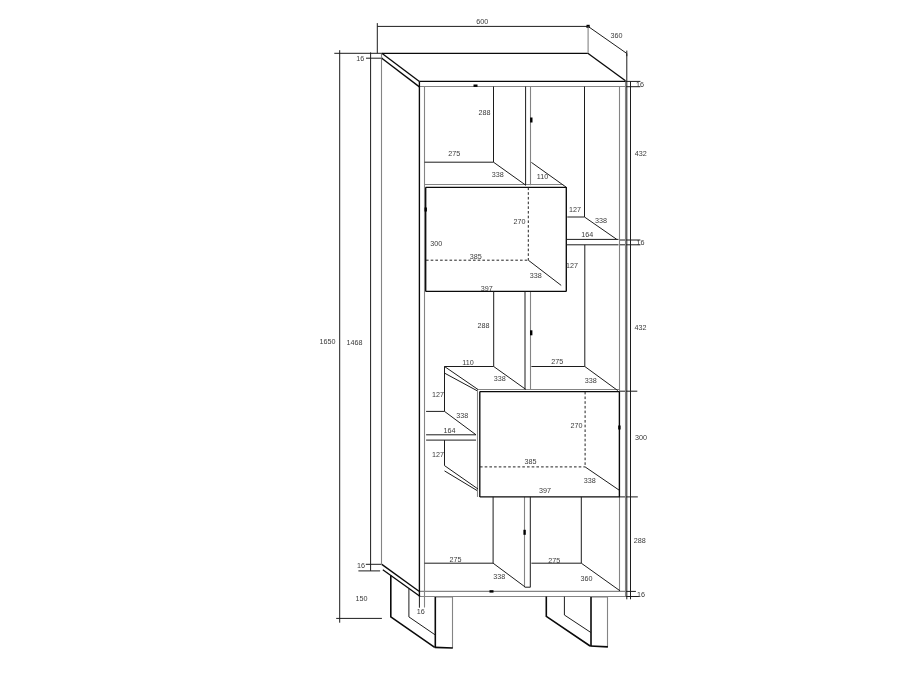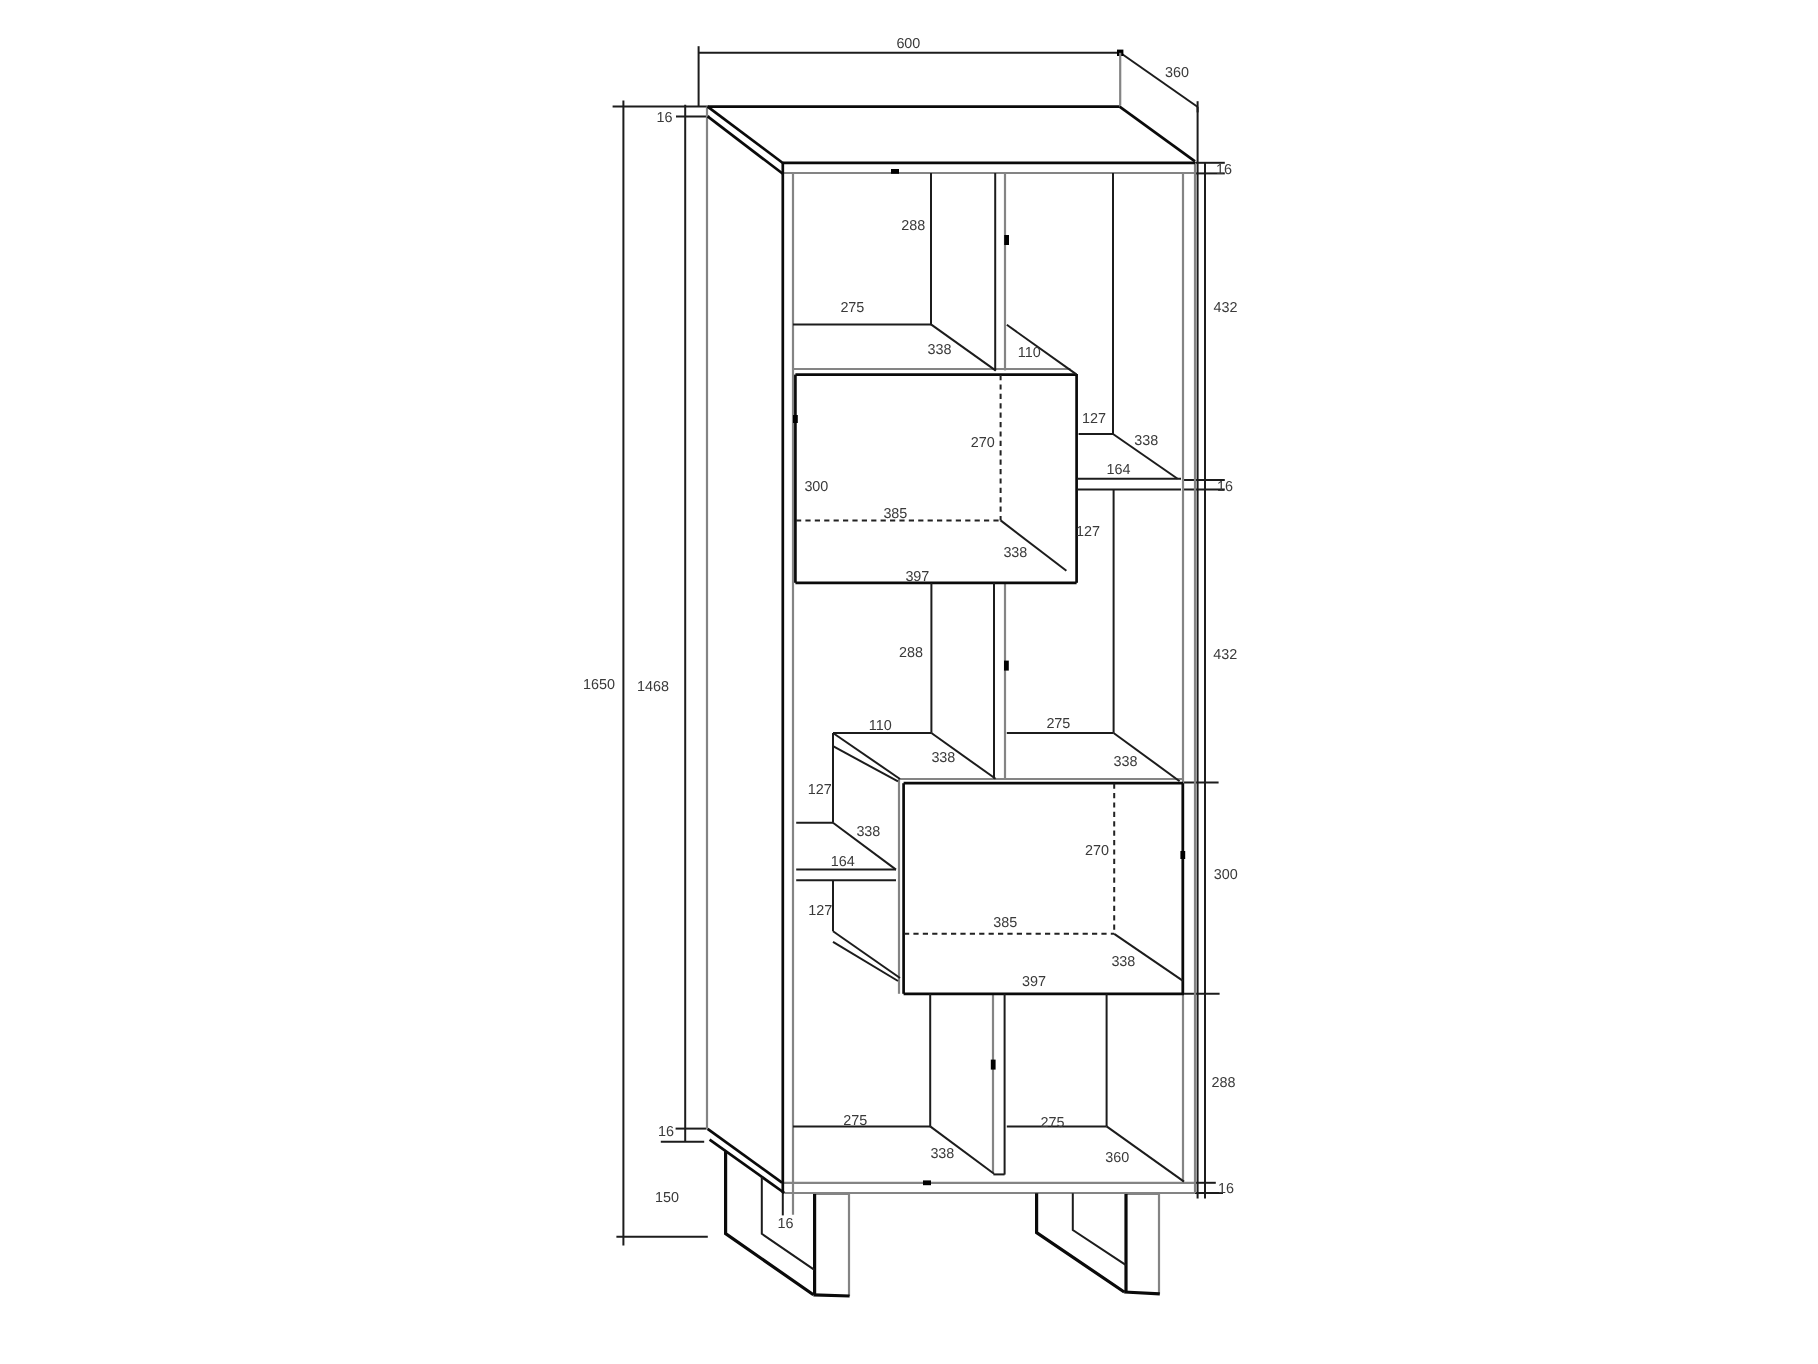--- a/index.html
+++ b/index.html
@@ -1,16 +1,16 @@
 <!DOCTYPE html>
 <html><head>
 <meta charset="utf-8">
 <style>
 html,body{margin:0;padding:0;background:#fff;}
-#wrap{width:812px;height:682px;position:relative;overflow:hidden;filter:grayscale(1);}
+#wrap{width:812px;height:682px;position:relative;overflow:hidden;filter:grayscale(1);padding-left:28px;}
 text{-webkit-font-smoothing:antialiased;font-family:"Liberation Sans",sans-serif;font-size:7.2px;fill:#3a3a3a;}
 .k{stroke:#1c1c1c;stroke-width:1;fill:none;}
 .kb{stroke:#0a0a0a;stroke-width:1.35;fill:none;}
 .g{stroke:#848484;stroke-width:1.1;fill:none;}
 .d{stroke:#222;stroke-width:1;fill:none;stroke-dasharray:2.6 2.1;}
 .m{stroke:#000;stroke-width:2.4;fill:none;}
 </style>
 </head>
 <body>
 <div id="wrap">

